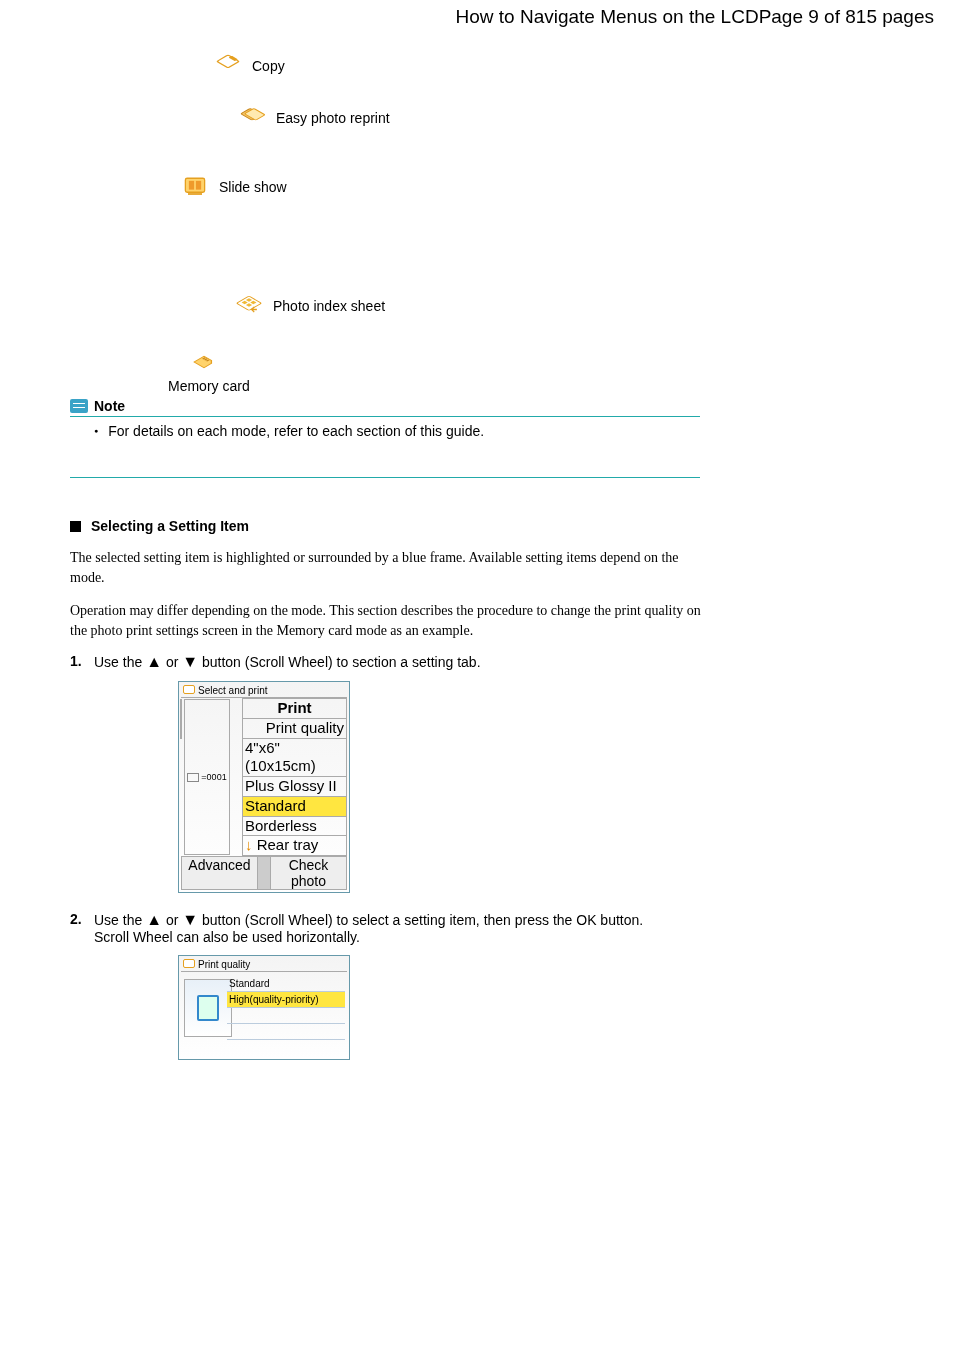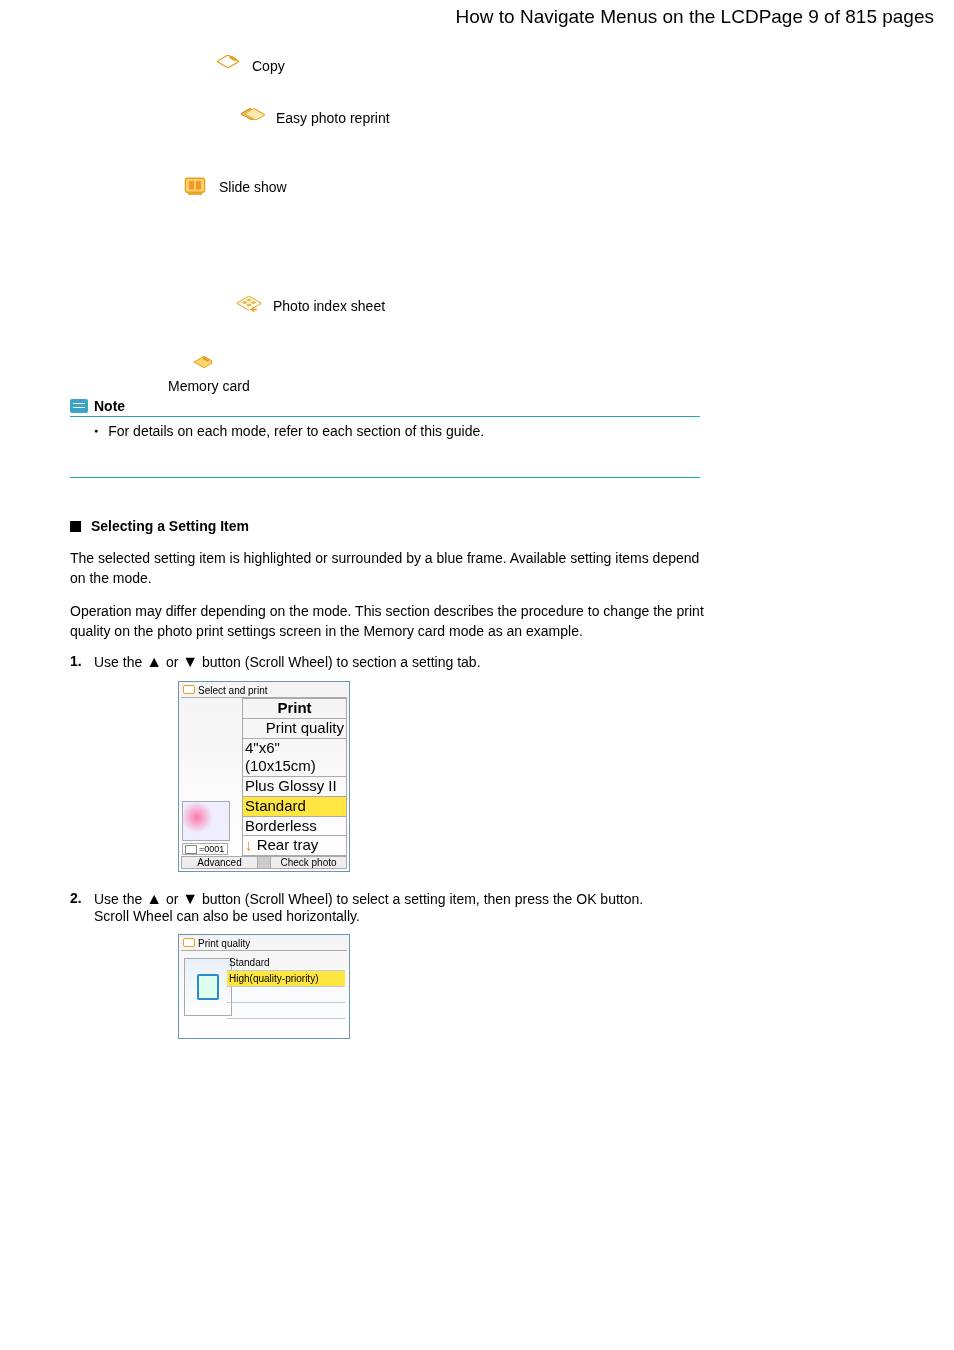--- a/index.html
+++ b/index.html
@@ -90,21 +90,21 @@
     margin: 0 0 14px 0;
   }
   .section2 h3::before {
     content:"";
     display:inline-block;
     width:11px; height:11px;
     background:#000;
     margin-right:10px;
     position:relative; top:1px;
   }
-  .section2 p { margin: 0 0 12px 0; line-height:1.45; }
+  .section2 p { margin: 0 0 12px 0; line-height:1.45;font-family:Liberation Serif, serif; }
   .step {
     display:flex;
     margin: 8px 0 10px 0;
   }
   .step .num { width: 24px; font-weight:bold; }
   .step .txt { flex:1; }
   .arrow { font-size:16px; }
   .mockup {
     margin: 10px 0 18px 108px;
     padding: 2px;
@@ -127,22 +127,22 @@
     margin-right:3px;
     position:relative;top:0px;
     background:#fff;
   }
   .mock-body {
     display:flex;
   }
   .mock-left {
     width:48px;
     display:flex;
-    flex-direction:column;
-    justify-content:flex-end;
+    flex-direction:row;
+    justify-content:center;
   }
   .thumb {
     width:46px;height:38px;
     border:1px solid #aaa;
     background: radial-gradient(circle at 30% 40%, #f7a, transparent 40%), #eef;
     margin:1px;
   }
   .thumb.small { height:56px; background: linear-gradient(#e8f0f8,#fff); display:flex;align-items:center;justify-content:center;}
   .thumb.small .av { width:18px;height:22px;border:2px solid #38c;border-radius:2px;background:#dfe;}
   .copies {
@@ -165,21 +165,21 @@
     border:1px solid #aaa;
     border-top:none;
     padding:0 2px;
     line-height:1.25;
   }
   .mock-right .row:first-child { border-top:1px solid #aaa; text-align:center; font-weight:bold;}
   .mock-right .label-right { text-align:right; font-weight:normal;}
   .hl { background:#ffe640; }
   .mock-footer {
     display:flex;
-    font-size:10px;
+    font-size:14px;
   }
   .mock-footer div {
     flex:1;
     text-align:center;
     border:1px solid #aaa;
     padding:0 2px;
     background:#eee;
   }
   
   .mock-list {

